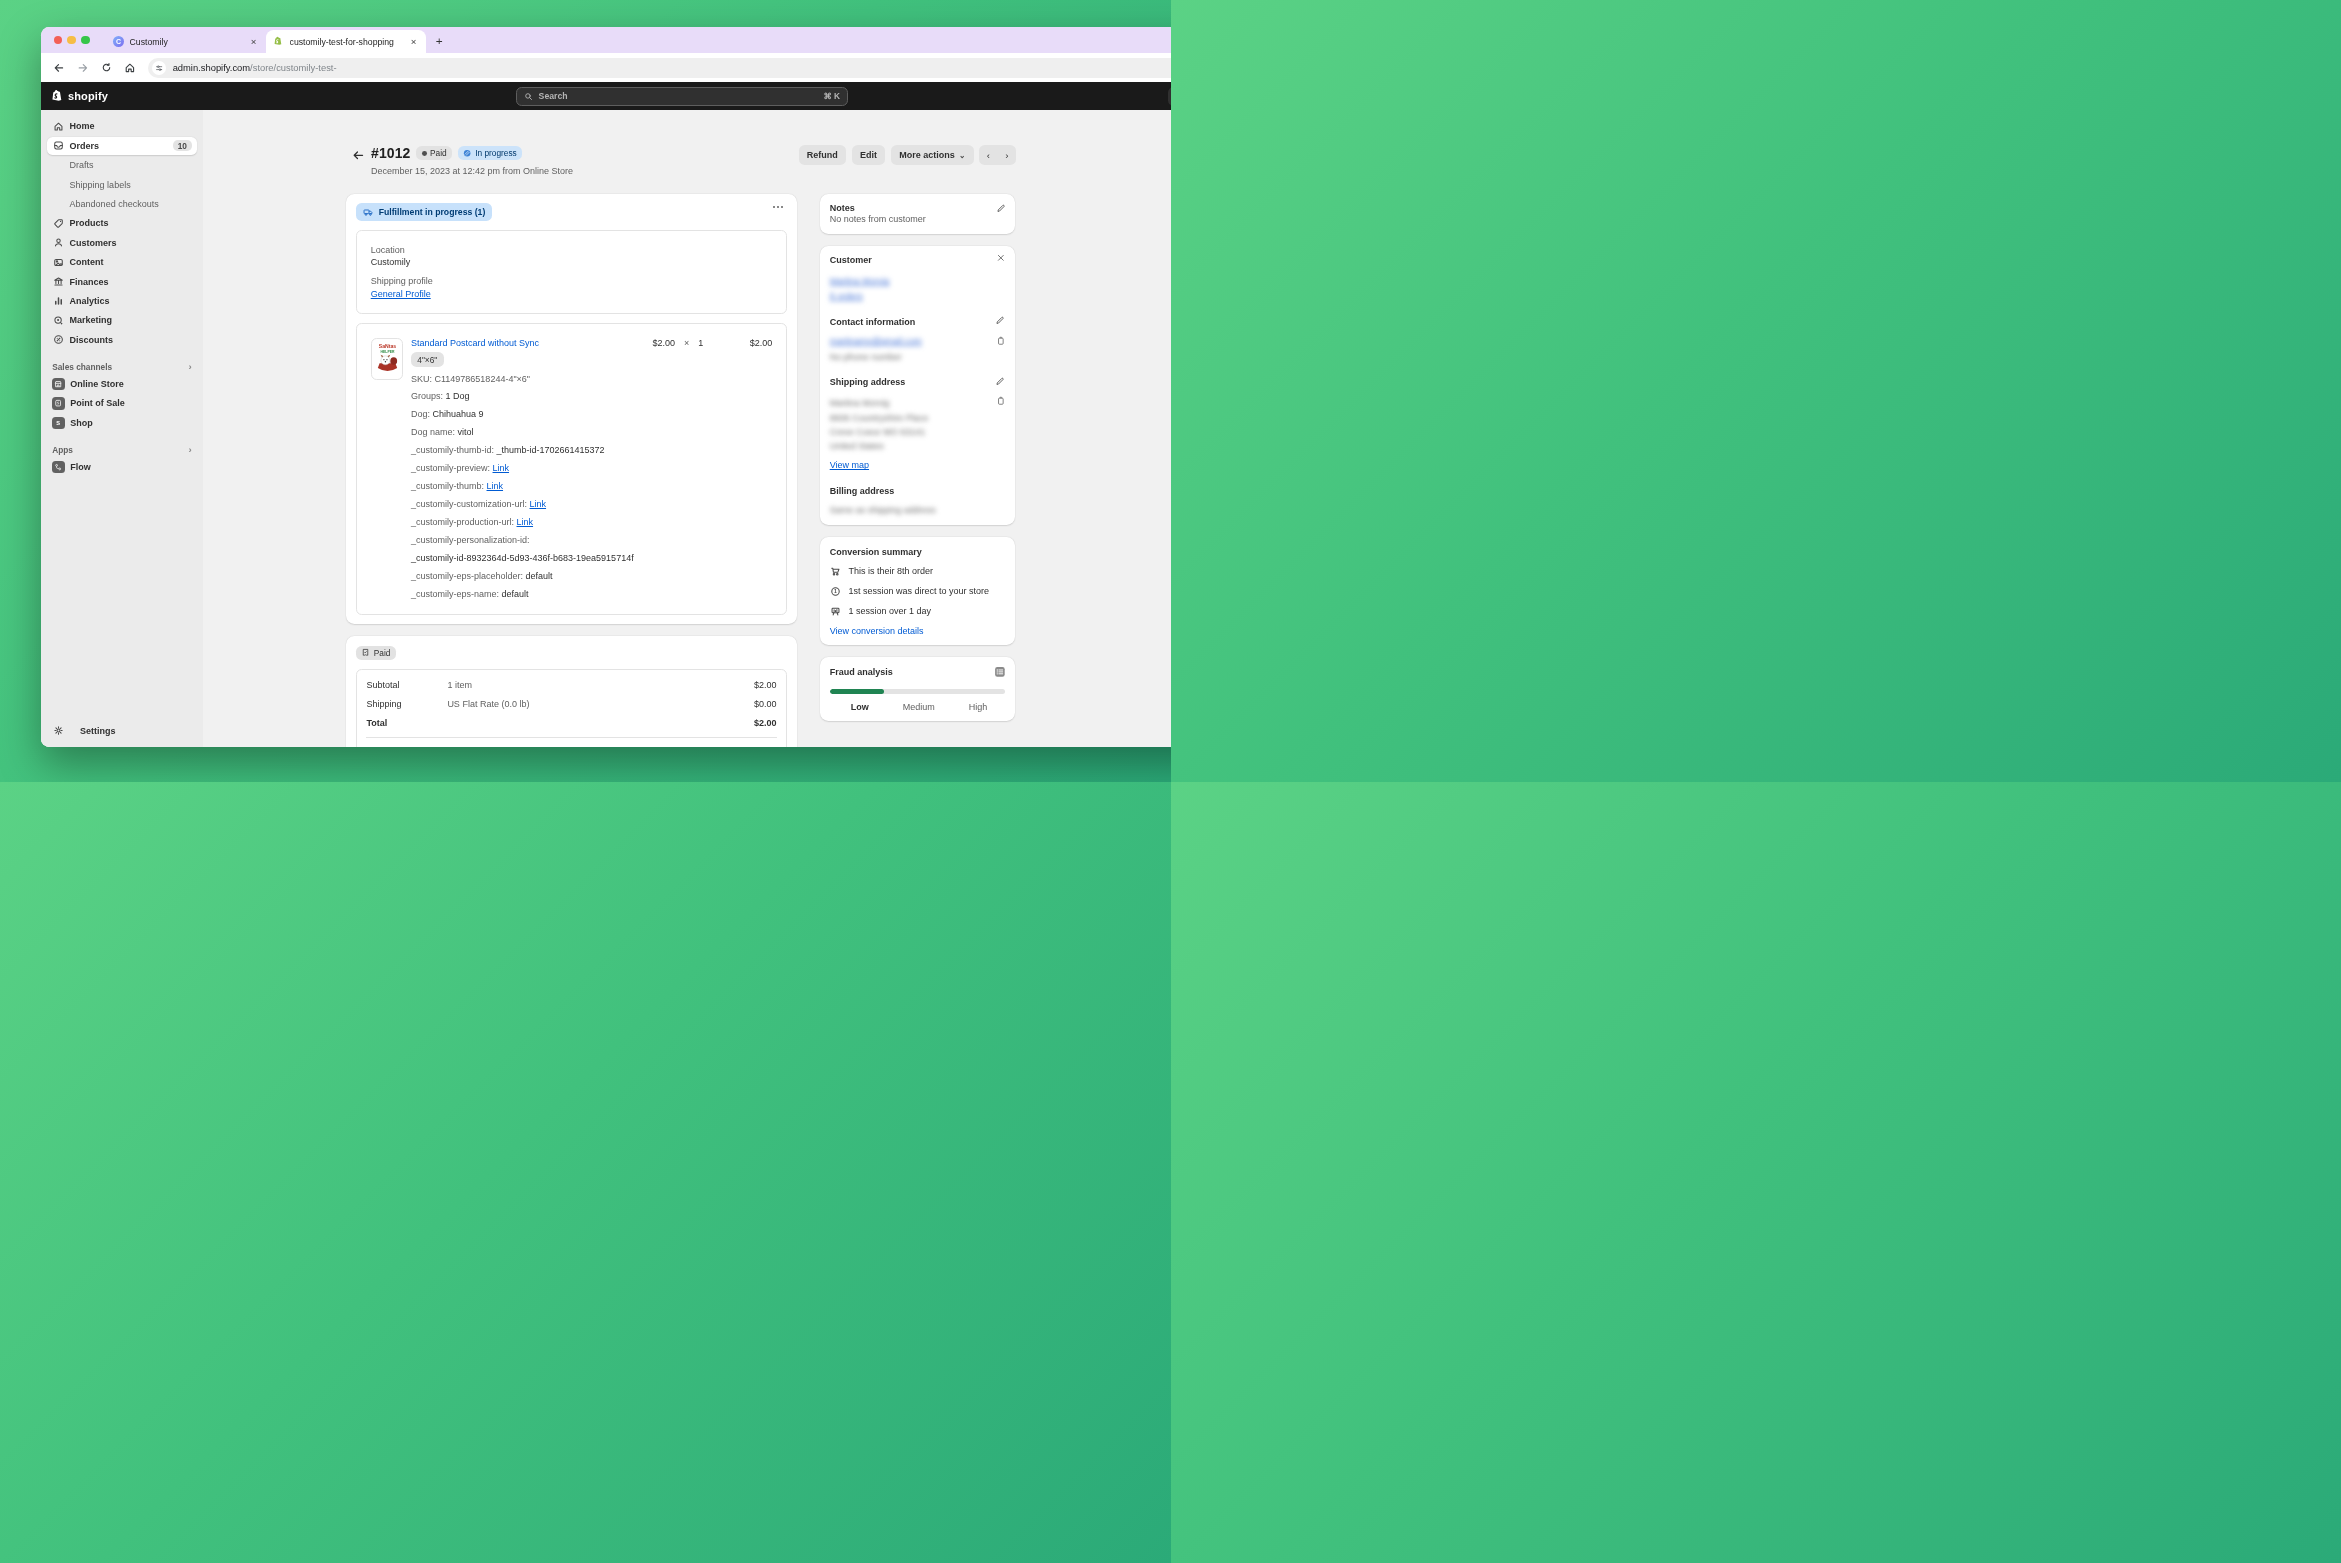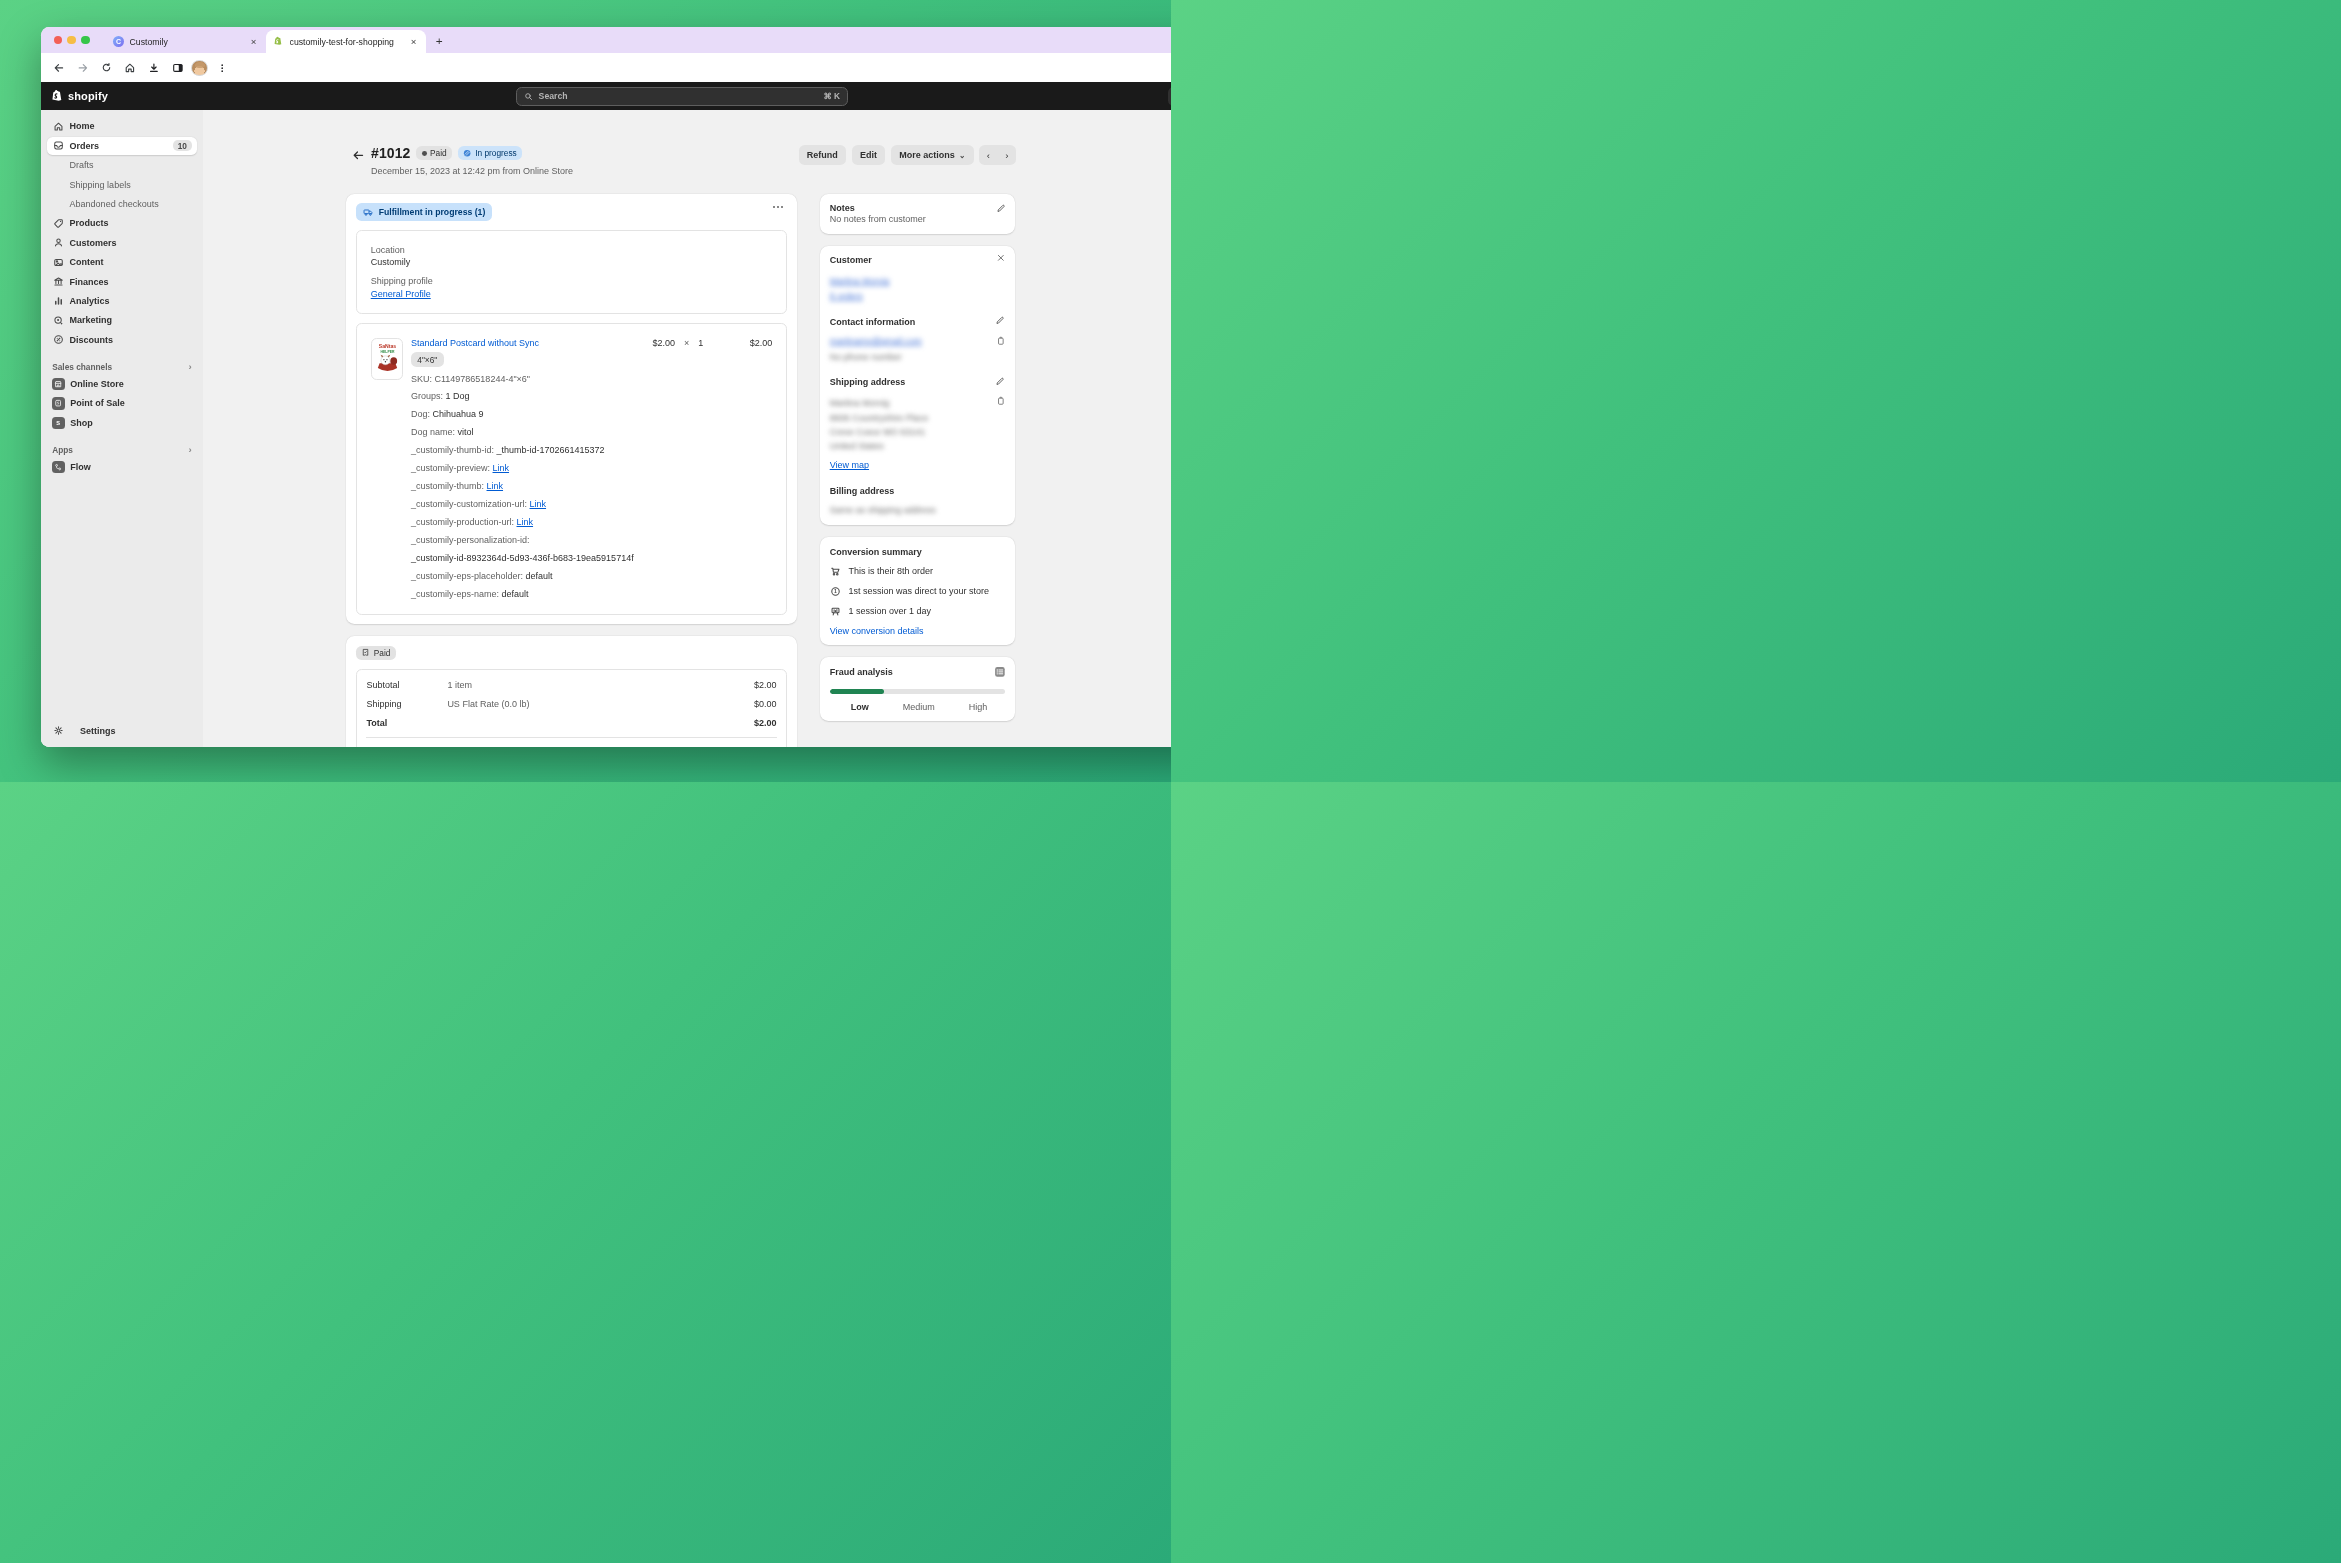--- a/index.html
+++ b/index.html
@@ -179,20 +179,35 @@
         <svg width="11" height="11" viewBox="0 0 16 16" fill="none" stroke="#3c4043" stroke-width="1.6" stroke-linecap="round" stroke-linejoin="round">
           <path d="M12.7 8A4.7 4.7 0 1 1 11 4.4"></path>
           <path d="M11.6 2.2v2.6H9"></path>
         </svg>
       </span>
     <span class="tb-btn">
         <svg width="11.8" height="11.8" viewBox="0 0 16 16" fill="none" stroke="#3c4043" stroke-width="1.5" stroke-linejoin="round">
           <path d="M3 7.6 8 3l5 4.6V13H9.7V9.6H6.3V13H3z"></path>
         </svg>
       </span>
+    <div class="omnibox">
+      <span class="site-chip">
+          <svg width="8.3" height="8.3" viewBox="0 0 16 16" fill="none" stroke="#5f6368" stroke-width="1.5" stroke-linecap="round">
+            <path d="M3 5.2h10M3 10.8h10"></path>
+            <circle cx="6.3" cy="5.2" r="1.7" fill="#fff"></circle>
+            <circle cx="9.7" cy="10.8" r="1.7" fill="#fff"></circle>
+          </svg>
+        </span>
+      <span class="url"><span>admin.shopify.com</span><span class="path">/store/customily-test-</span></span>
+      <span class="star">
+          <svg width="11" height="11" viewBox="0 0 16 16" fill="none" stroke="#5f6368" stroke-width="1.4" stroke-linejoin="round">
+            <path d="M8 2.3l1.8 3.7 4 .5-3 2.8.8 4L8 11.4l-3.6 1.9.8-4-3-2.8 4-.5z"></path>
+          </svg>
+        </span>
+    </div>
     <span class="tb-btn">
         <svg width="11.8" height="11.8" viewBox="0 0 16 16" fill="none" stroke="#202124" stroke-width="1.6" stroke-linecap="round" stroke-linejoin="round">
           <path d="M8 2.8v7M5 6.8l3 3 3-3M3.5 12.8h9"></path>
         </svg>
       </span>
     <span class="tb-btn">
         <svg width="11.8" height="11.8" viewBox="0 0 16 16">
           <rect x="2.3" y="3.3" width="11.4" height="9.4" rx="1.6" fill="none" stroke="#202124" stroke-width="1.5"></rect>
           <rect x="9.2" y="3.3" width="4.5" height="9.4" rx="1.2" fill="#202124"></rect>
         </svg>

